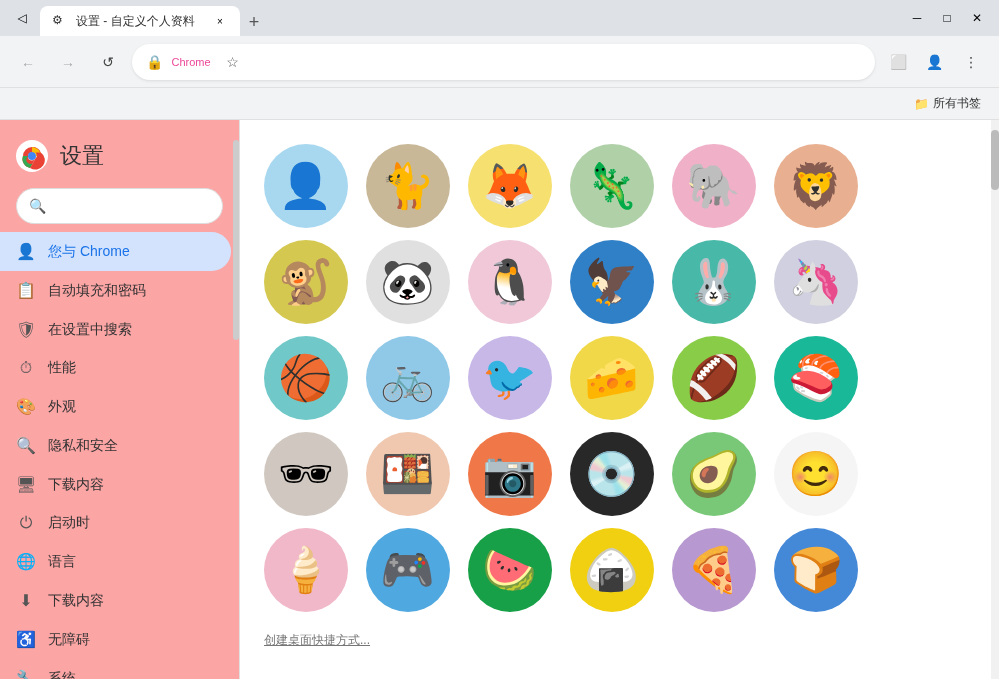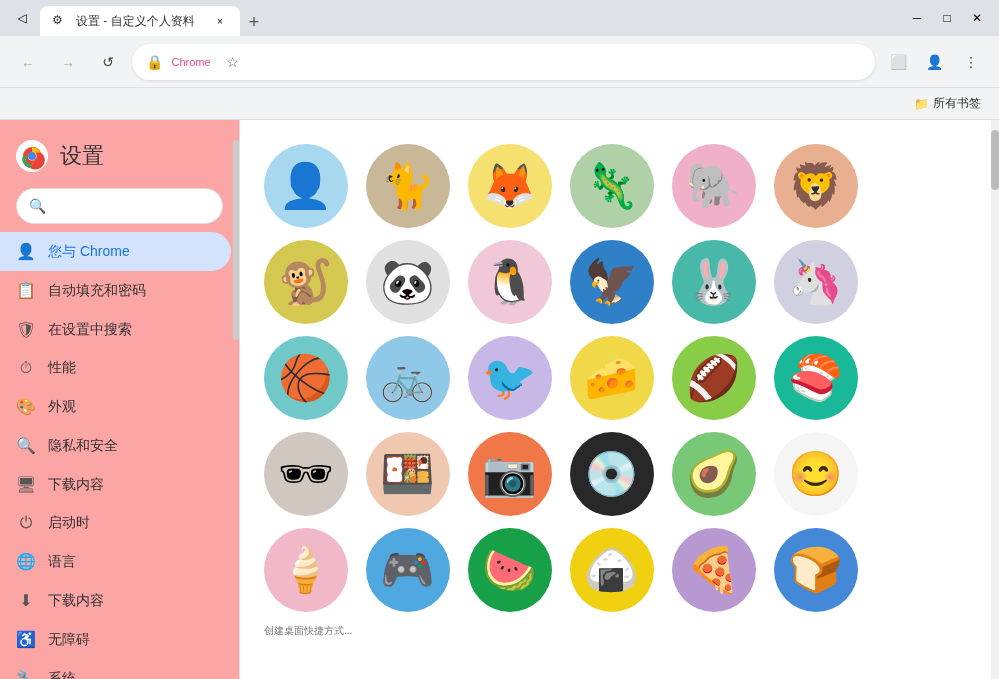--- a/index.html
+++ b/index.html
@@ -179,21 +179,21 @@
       border-radius: 50%;
       display: flex;
       align-items: center;
       justify-content: center;
       cursor: pointer;
       font-size: 40px;
       overflow: hidden;
       flex-shrink: 0;
     }
 
-    .footer-note { font-size: 10px; color: #777; margin-top: 4px; }
+    .footer-note { font-size: 12px; color: #777; margin-top: 12px; text-decoration: underline; }
   </style>
 </head>
 <body>
 
 <div class="titlebar">
   <div class="titlebar-left">
     <button class="window-control">◁</button>
   </div>
   <div class="tab-bar">
     <div class="tab">

